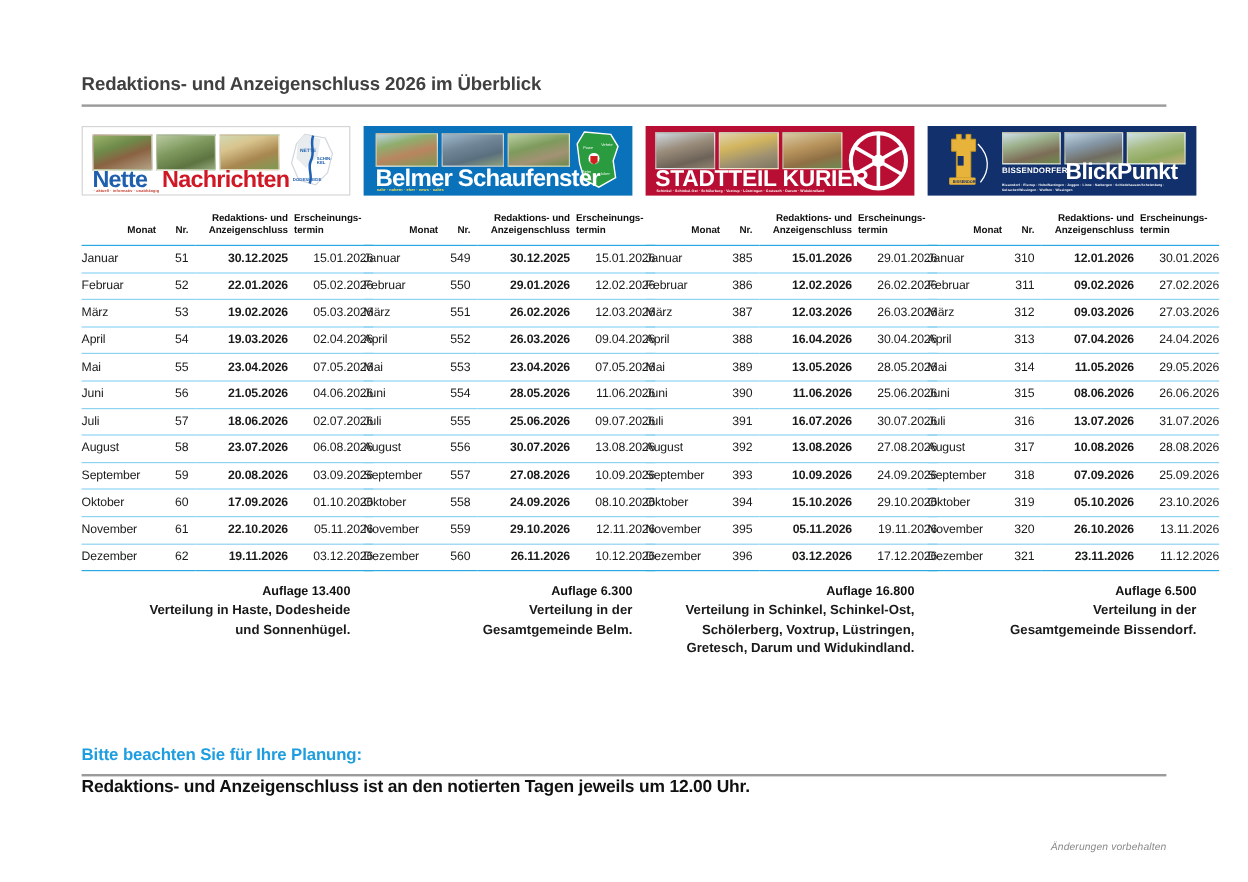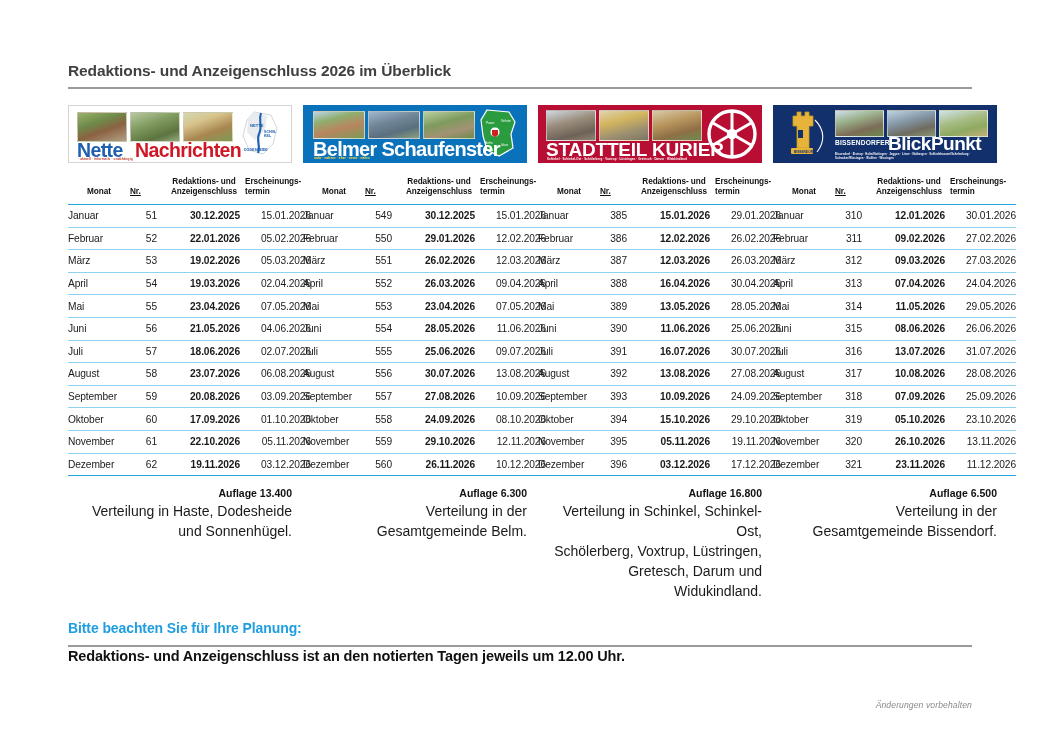--- a/index.html
+++ b/index.html
@@ -136,41 +136,42 @@
     line-height: 1.1;
     letter-spacing: -0.1px;
   }
   table.sched tbody tr:last-child td {
     border-bottom: 1.6px solid #2aa8e2;
   }
   .c-month { text-align: left;  width: 62px; }
   .c-nr    { text-align: right; width: 27px; padding-right: 6px !important; }
   .c-ds    { text-align: right; width: 72px; color: #1e9ee0; font-weight: bold; padding-right: 5px !important; }
   .c-pub   { text-align: right; width: 66px; color: #4a4a4a; }
-  th.c-month { text-align: center; }
-  th.c-nr    { text-align: left; text-decoration: underline; }
-  th.c-ds    { text-align: center; padding-left: 5px !important; }
+  th.c-month { text-align: right; }
+  th.c-nr    { text-align: right; }
+  th.c-ds    { text-align: right; padding-left: 5px !important; }
   th.c-pub   { text-align: left; }
 
   
   .circ {
     width: 224px;
     margin-top: 11px;
     text-align: right;
   }
   .circ-title {
     font-size: 10.5px;
     font-weight: bold;
     color: #111111;
     margin-bottom: 3px;
   }
   .circ-area {
-    font-size: 14px;
+    font-size: 11px;
     color: #1a1a1a;
     line-height: 1.42;
+    font-weight: bold;
   }
 
   
   .notice {
     position: absolute;
     left: 68px;
     right: 68px;
     top: 620px;
   }
   .notice-title {

